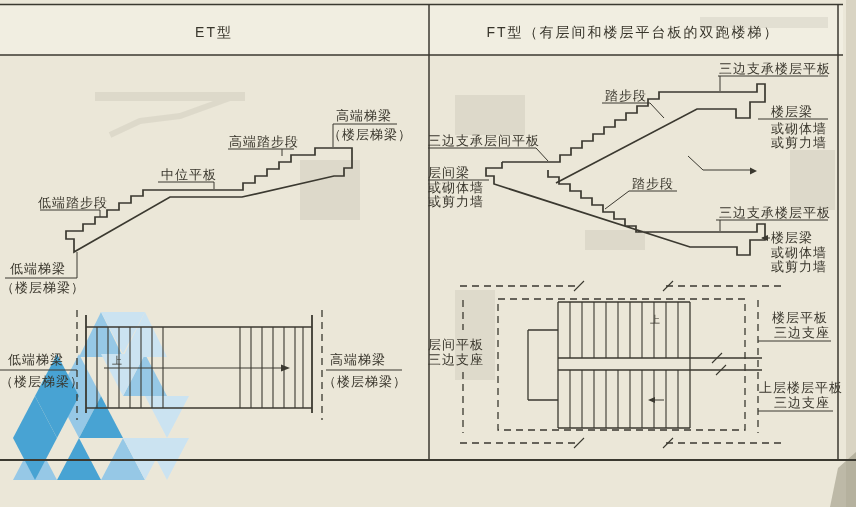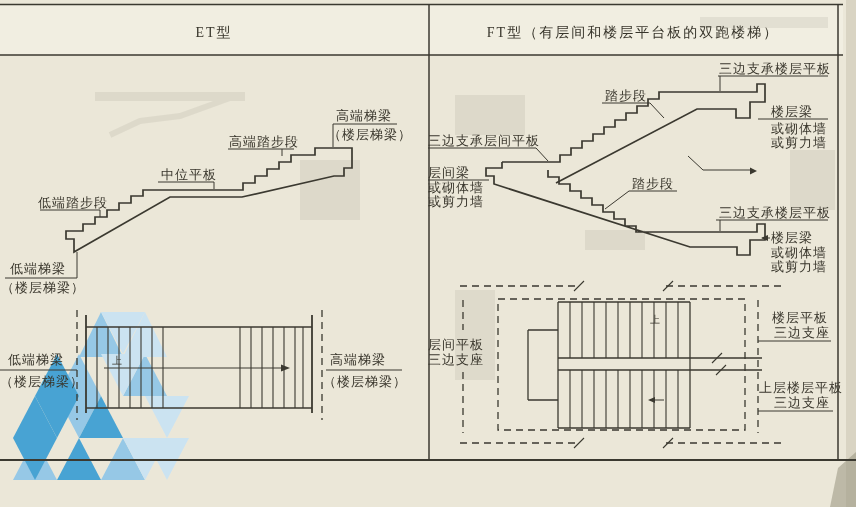--- a/index.html
+++ b/index.html
@@ -1,17 +1,17 @@
 <!DOCTYPE html>
 <html><head>
 <meta charset="utf-8">
 <style>
   html,body{margin:0;padding:0;background:#c8c3b2;}
   #stage{position:relative;width:856px;height:507px;overflow:hidden;
-         background:#ffffff;font-family:Liberation Serif, serif;}
+         background:#ffffff;font-family:Liberation Sans, sans-serif;}
   svg text{fill:#38352b;}
   .t13{font-size:13px;letter-spacing:1px;}
   .t14{font-size:14px;letter-spacing:2px;}
   .t10{font-size:10px;}
   .ghost{opacity:.10;}
 </style>
 </head>
 <body>
 
 <div id="stage">

